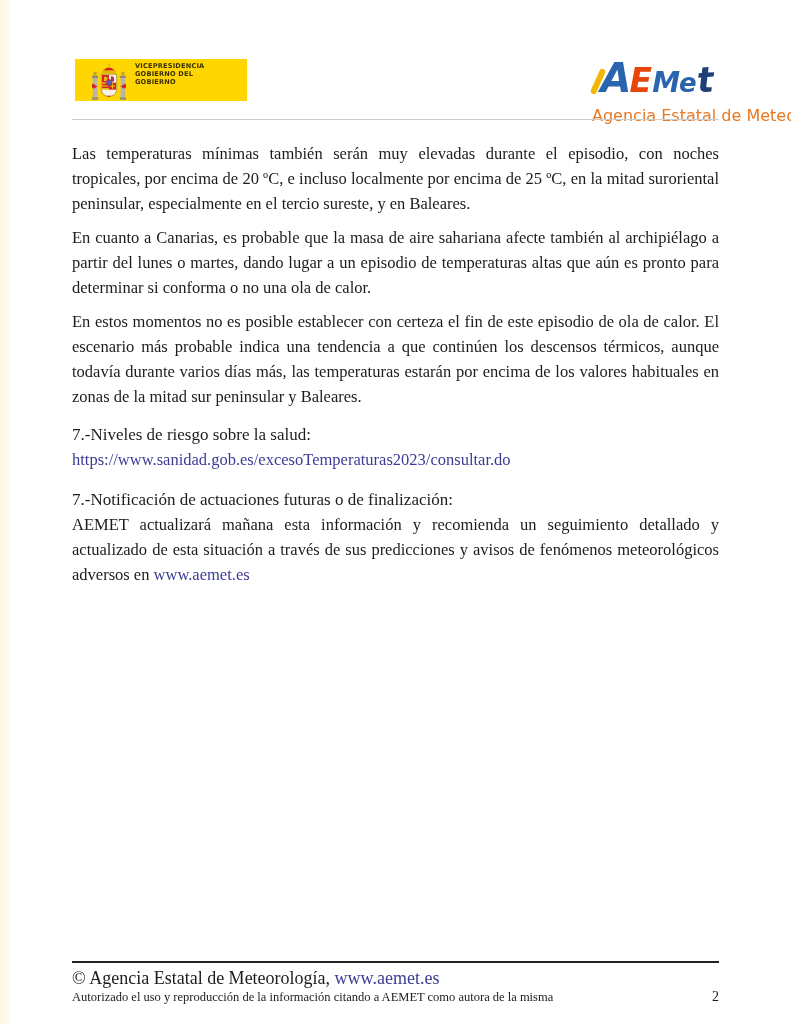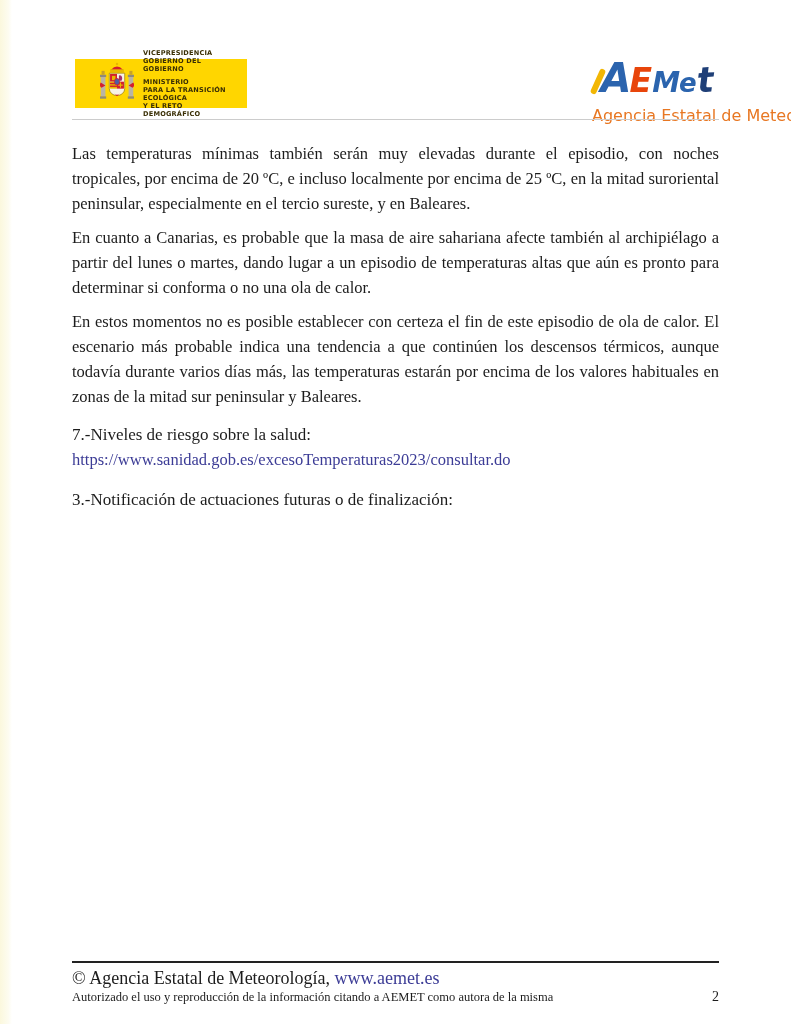--- a/index.html
+++ b/index.html
@@ -14,23 +14,23 @@
     overflow:hidden;
   }
   .edge-tint {
     position:absolute; left:0; top:0; width:12px; height:100%;
     background:linear-gradient(to right,#fbf8dd, #fdfcf0 70%, #ffffff);
   }
 
   
   .gov-logo {
     position:absolute; left:75px; top:59px;
-    width:172px; height:49px;
-    display:flex; align-items:center;
-    padding:3px 19px;
+    width:172px; height:42px;
+    display:flex; align-items:flex-start;
+    padding:3px 11px;
   }
   .gov-logo .coat { flex:0 0 auto; margin-left:6px; }
   .gov-text {
     margin-left:9px;
     font-family:"DejaVu Sans","Liberation Sans",sans-serif;
     font-weight:bold;
     font-size:6.6px; line-height:8px;
     color:#3a2f05;
     letter-spacing:.2px;
   }
@@ -126,25 +126,20 @@
       <rect x="22" y="25" width="9" height="9" fill="#d4202c"></rect>
       <path d="M26.5 26 v7 M23.5 29.5 h6" stroke="#e8b800" stroke-width="1.4" fill="none"></path>
       <path d="M18 40 q4 4 8 0 l-4 4 z" fill="#d4202c"></path>
       <ellipse cx="22" cy="25" rx="3.4" ry="4.2" fill="#4a5fa5" stroke="#d4202c" stroke-width="1"></ellipse>
     </svg>
     <div class="gov-text">
       <div class="block1">
         <div>VICEPRESIDENCIA</div>
         <div>GOBIERNO DEL GOBIERNO</div>
       </div>
-      <div class="block2">
-        <div>MINISTERIO</div>
-        <div>PARA LA TRANSICIÓN ECOLÓGICA</div>
-        <div>Y EL RETO DEMOGRÁFICO</div>
-      </div>
     </div>
   </div>
 
   <div class="aemet-logo">
     <div class="aemet-word">
       <span class="l-A" style="color: rgb(43, 100, 174);">A</span>
       <span class="a-accent" style="background-color: rgb(242, 183, 5);"></span>
       <span class="l-E" style="color: rgb(232, 69, 11);">E</span>
       <span class="l-M" style="color: rgb(43, 100, 174);">M</span>
       <span class="l-e" style="color: rgb(43, 100, 174);">e</span>
@@ -158,21 +153,22 @@
   <div class="content">
     <p>Las temperaturas mínimas también serán muy elevadas durante el episodio, con noches tropicales, por encima de 20 ºC, e incluso localmente por encima de 25 ºC, en la mitad suroriental peninsular, especialmente en el tercio sureste, y en Baleares.</p>
     <p>En cuanto a Canarias, es probable que la masa de aire sahariana afecte también al archipiélago a partir del lunes o martes, dando lugar a un episodio de temperaturas altas que aún es pronto para determinar si conforma o no una ola de calor.</p>
     <p>En estos momentos no es posible establecer con certeza el fin de este episodio de ola de calor. El escenario más probable indica una tendencia a que continúen los descensos térmicos, aunque todavía durante varios días más, las temperaturas estarán por encima de los valores habituales en zonas de la mitad sur peninsular y Baleares.</p>
 
     <div class="section-heading">7.-Niveles de riesgo sobre la salud:</div>
     <div class="link-line">
       <a href="#" class="link" style="color: rgb(60, 60, 150);">https://www.sanidad.gob.es/excesoTemperaturas2023/consultar.do</a>
     </div>
 
-    <div class="section-heading section8-heading">3.-Notificación de actuaciones futuras o de finalización:</div>
+    <div class="section-heading section8-heading">7.-Notificación de actuaciones futuras o de finalización:</div>
+    <p style="margin-bottom:0;"><span>AEMET actualizará mañana esta información y recomienda un seguimiento detallado y actualizado de esta situación a través de sus predicciones y avisos de fenómenos meteorológicos adversos en </span><a href="#" class="link" style="color: rgb(60, 60, 150);">www.aemet.es</a></p>
   </div>
 
   <div class="footer">
     <div class="footer-line1">
       <span>© Agencia Estatal de Meteorología, </span><a href="#" class="link" style="color: rgb(60, 60, 150);">www.aemet.es</a>
     </div>
     <div class="footer-line2">
       <span>Autorizado el uso y reproducción de la información citando a AEMET como autora de la misma</span>
       <span class="footer-page-number">2</span>
     </div>

